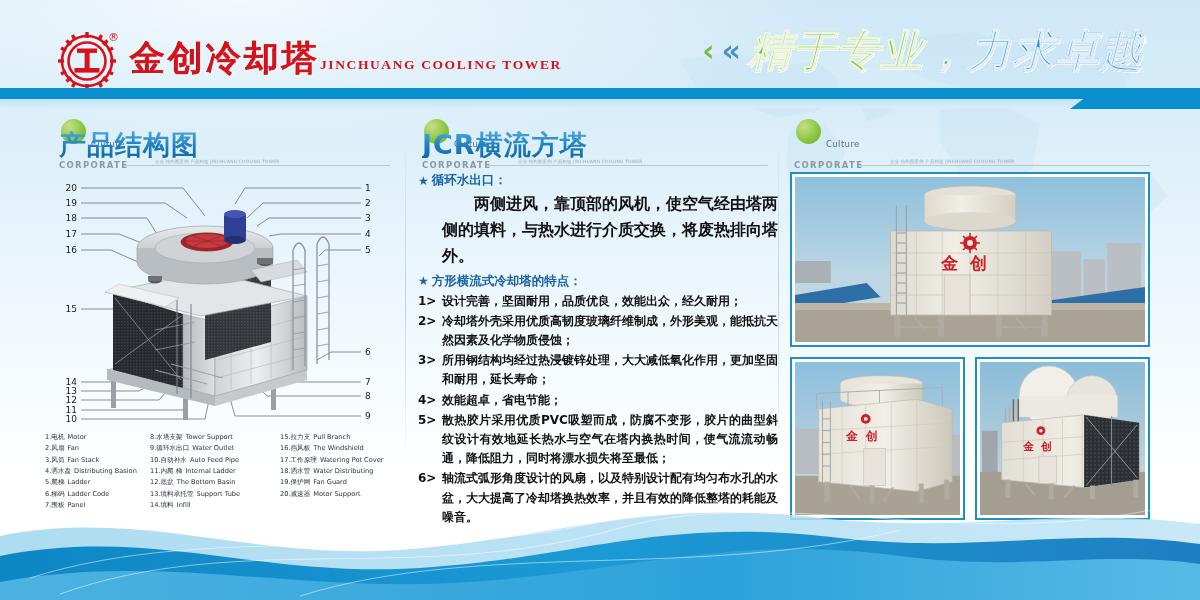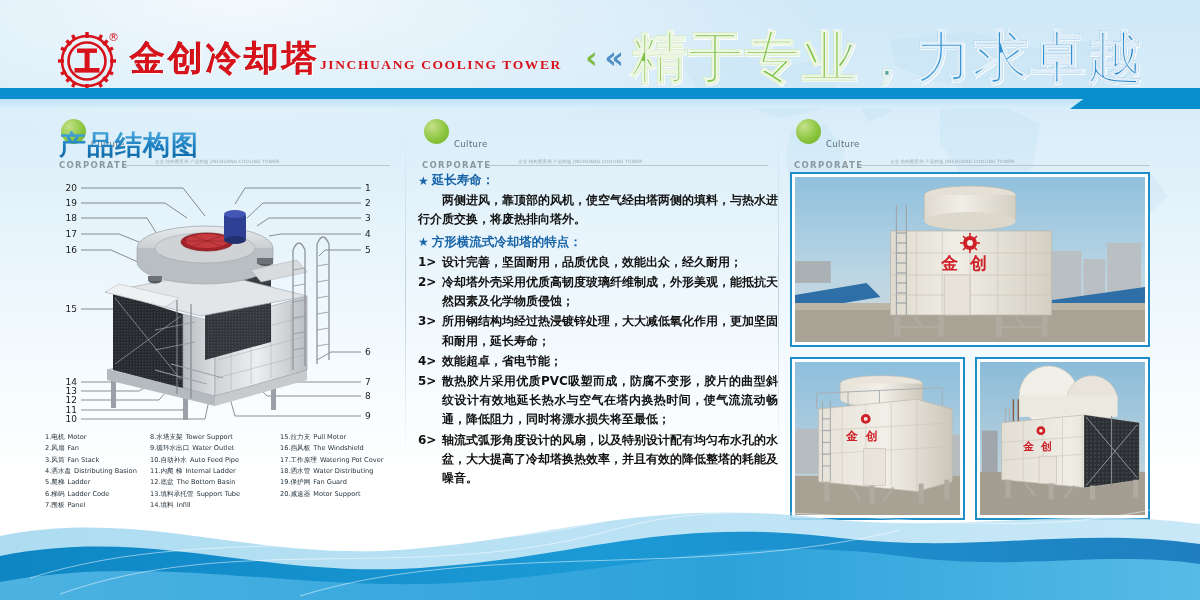--- a/index.html
+++ b/index.html
@@ -36,21 +36,21 @@
     font-family:"Liberation Serif","DejaVu Serif",serif;
     font-size:13.5px; font-weight:bold; color:#d8121a; letter-spacing:1.6px; margin-top:12px;
   }
 
   .slogan { position:absolute; right:56px; top:30px; display:flex; align-items:center; gap:7px; }
   .chev { font-size:30px; font-weight:bold; line-height:1; }
   .chev-1 { color:#7dbb43; }
   .chev-2 { color:#4f8fc4; }
   .slogan-txt {
     font-family:"DejaVu Sans","Liberation Sans",sans-serif;
-    font-size:55px; font-weight:bold; letter-spacing:2px; line-height:1;
+    font-size:42px; font-weight:bold; font-style:italic; letter-spacing:2px; line-height:1;
     background:linear-gradient(90deg,#7ec143 0%,#7ec143 40%,#3d9ad6 56%,#1b7fc4 100%);
     -webkit-background-clip:text; background-clip:text; color:transparent;
     -webkit-text-stroke:1px rgba(255,255,255,.85);
     filter: drop-shadow(1px 1px 0 rgba(255,255,255,.9));
   }
 
   .header-bar { position:absolute; left:0; top:88px; width:1200px; height:11px; background:#0a8fce; }
   .header-bar-lite { position:absolute; left:0; top:99px; width:1200px; height:9px;
     background:linear-gradient(180deg,#bfe2f5,#d9eefa); }
   .header-bar-notch { position:absolute; right:0; top:88px; width:130px; height:21px;
@@ -107,22 +107,22 @@
     font-family:"Liberation Serif","DejaVu Serif",serif;
     font-size:17.5px; font-weight:bold; color:#1763a8; letter-spacing:.5px;
     margin-top:4px; margin-bottom:7px;
   }
   .mid-sub {
     font-size:12.5px; font-weight:bold; color:#1763a8; margin:4px 0 2px 0;
     display:flex; align-items:center; gap:3px;
   }
   .star { color:#1763a8; font-size:12px; line-height:1; }
   .mid-para {
-    font-size:12px; color:#111; line-height:1.62; text-align:justify;
-    text-indent:2em; margin-bottom:2px; font-weight:bold;
+    font-size:16px; color:#111; line-height:1.62; text-align:justify;
+    text-indent:2em; margin-bottom:2px; font-weight:bold;margin-left:24px;
   }
   .feat { display:flex; gap:4px; font-size:12px; color:#111; line-height:1.6;
     margin-bottom:1px; font-weight:bold; }
   .feat-num { flex:none; width:20px; }
   .feat-txt { flex:1; text-align:justify; }
 
   
   .photo {
     border:2px solid #1e8ec9; padding:3px; background:#fff; position:relative; overflow:hidden;
   }
@@ -387,21 +387,21 @@
         <text x="310" y="225">8</text>
         <text x="310" y="245">9</text>
       </g>
     </svg>
   </div>
 </div>
 
 <div class="legend">
   <div class="legend-item"><span>1.</span><span>电机</span><span class="en">Motor</span></div>
   <div class="legend-item"><span>8.</span><span>水塔支架</span><span class="en">Tower Support</span></div>
-  <div class="legend-item"><span>15.</span><span>拉力支</span><span class="en">Pull Motor</span></div>
+  <div class="legend-item"><span>15.</span><span>拉力支</span><span class="en">Pull Branch</span></div>
 
   <div class="legend-item"><span>2.</span><span>风扇</span><span class="en">Fan</span></div>
   <div class="legend-item"><span>9.</span><span>循环水出口</span><span class="en">Water Outlet</span></div>
   <div class="legend-item"><span>16.</span><span>挡风板</span><span class="en">The Windshield</span></div>
 
   <div class="legend-item"><span>3.</span><span>风筒</span><span class="en">Fan Stack</span></div>
   <div class="legend-item"><span>10.</span><span>自动补水</span><span class="en">Auto Feed Pipe</span></div>
   <div class="legend-item"><span>17.</span><span>工作原理</span><span class="en">Watering Pot Cover</span></div>
 
   <div class="legend-item"><span>4.</span><span>洒水盘</span><span class="en">Distributing Basion</span></div>
@@ -418,29 +418,30 @@
 
   <div class="legend-item"><span>7.</span><span>围板</span><span class="en">Panel</span></div>
   <div class="legend-item"><span>14.</span><span>填料</span><span class="en">Infill</span></div>
   <div class="legend-item"></div>
 </div>
 
 <div class="col col-2">
   <div class="sec-head">
     <div class="sec-dot"></div>
     <div class="sec-culture">Culture</div>
+    <div class="sec-title">JCR横流方塔</div>
     <div class="sec-corp">CORPORATE</div>
     <div class="sec-rule"></div>
     <div class="sec-micro">企业 结构图案例 产品构造  JINCHUANG COOLING TOWER</div>
   </div>
 
 
   <div class="mid-sub">
     <span class="star">★</span>
-    <span>延长寿命：</span>
+    <span>循环水出口：</span>
   </div>
   <div class="mid-para">两侧进风，靠顶部的风机，使空气经由塔两侧的填料，与热水进行介质交换，将废热排向塔外。</div>
 
   <div class="mid-sub">
     <span class="star">★</span>
     <span>方形横流式冷却塔的特点：</span>
   </div>
 
   <div class="feat">
     <span class="feat-num">1&gt;</span>

